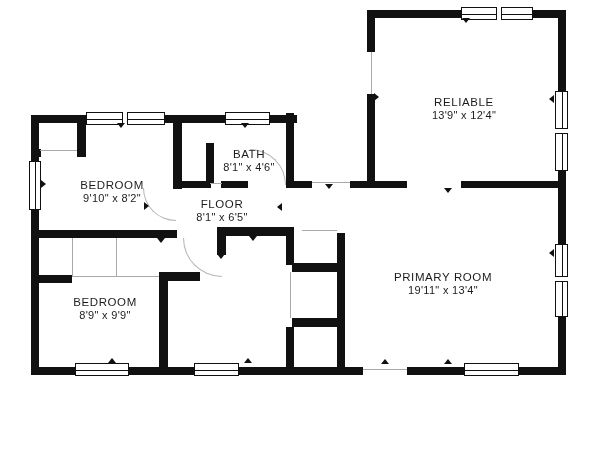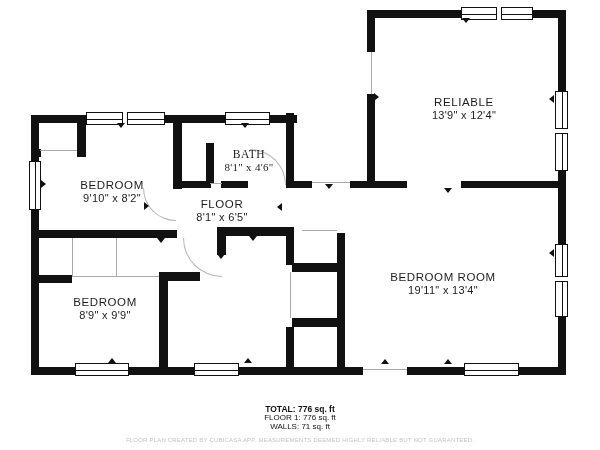--- a/index.html
+++ b/index.html
@@ -127,42 +127,36 @@
       <div class="tri tri-down" style="left: 217px; top: 254px;"></div>
       <div class="tri tri-down" style="left: 249px; top: 236px;"></div>
       <div class="tri tri-down" style="left: 325px; top: 184px;"></div>
       <div class="tri tri-right" style="left: 144px; top: 202px;"></div>
       <div class="tri tri-left" style="left: 277px; top: 203px;"></div>
       <div class="tri tri-right" style="left: 374px; top: 93px;"></div>
       <div class="room-label" style="left: 369px; top: 96px;">
         <div class="rn">RELIABLE</div>
         <div class="rd">13'9" x 12'4"</div>
       </div>
-      <div class="room-label" style="left: 154px; top: 148px; font-family: Liberation Serif, serif;">
+      <div class="room-label" style="left: 154px; top: 148px;">
         <div class="rn">BATH</div>
         <div class="rd">8'1" x 4'6"</div>
       </div>
       <div class="room-label" style="left: 127px; top: 198px;">
         <div class="rn">FLOOR</div>
         <div class="rd">8'1" x 6'5"</div>
       </div>
       <div class="room-label" style="left: 17px; top: 179px;">
         <div class="rn">BEDROOM</div>
         <div class="rd">9'10" x 8'2"</div>
       </div>
       <div class="room-label" style="left: 10px; top: 296px;">
         <div class="rn">BEDROOM</div>
         <div class="rd">8'9" x 9'9"</div>
       </div>
       <div class="room-label" style="left: 348px; top: 271px;">
-        <div class="rn">BEDROOM ROOM</div>
+        <div class="rn">PRIMARY ROOM</div>
         <div class="rd">19'11" x 13'4"</div>
       </div>
     </div>
 
-  <div id="footer">
-    <div class="f1">TOTAL: 776 sq. ft</div>
-    <div class="f2">FLOOR 1: 776 sq. ft</div>
-    <div class="f2">WALLS: 71 sq. ft</div>
-    <div class="f3">FLOOR PLAN CREATED BY CUBICASA APP. MEASUREMENTS DEEMED HIGHLY RELIABLE BUT NOT GUARANTEED.</div>
-  </div>
 
 </div>
 
 </body></html>

